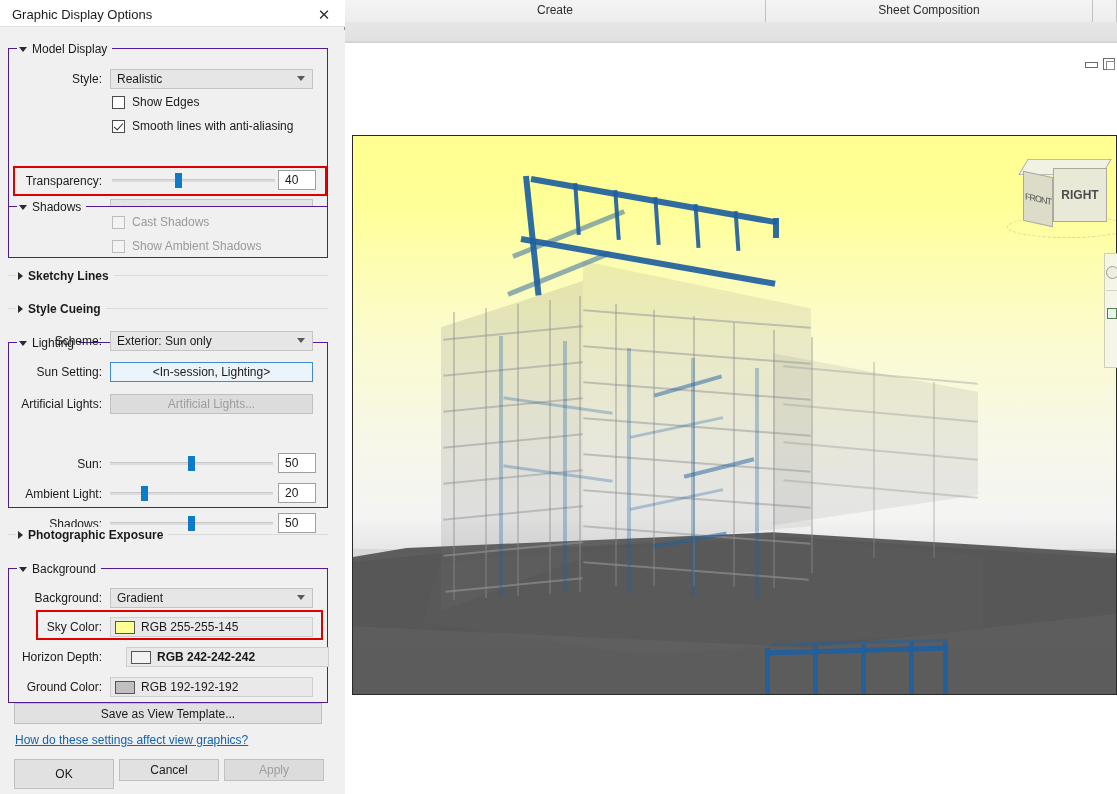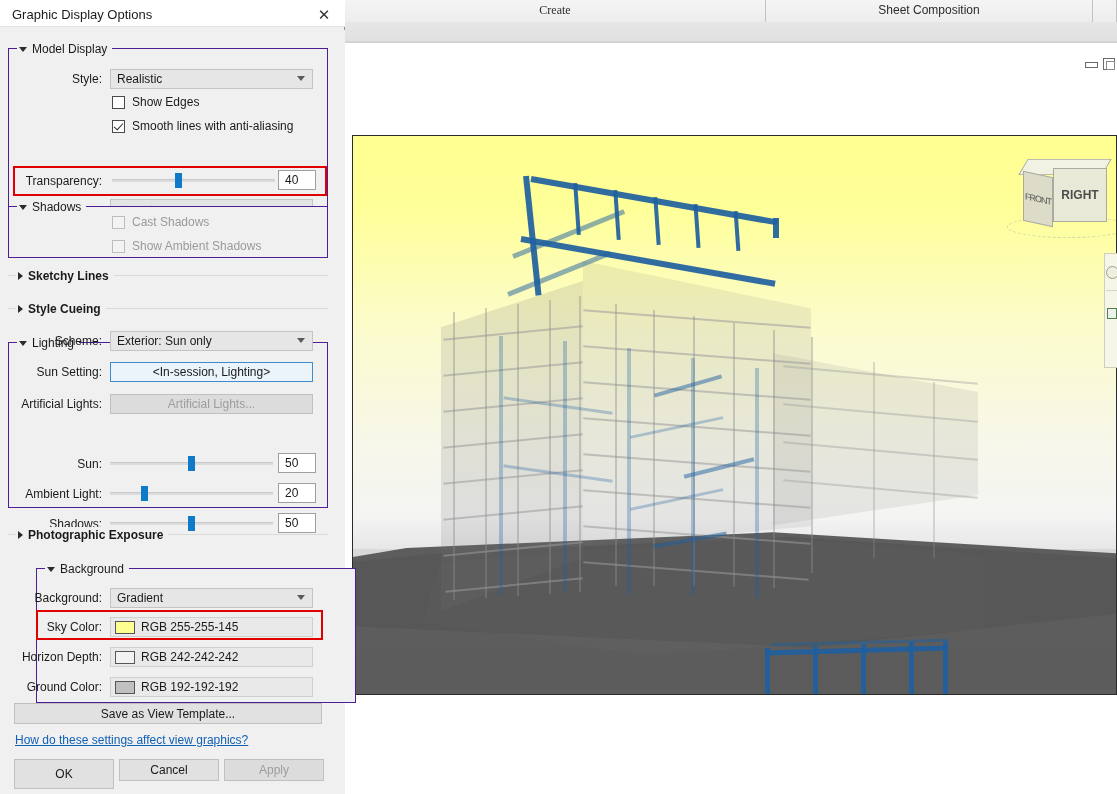--- a/index.html
+++ b/index.html
@@ -24,21 +24,21 @@
     background: linear-gradient(to bottom, #f2f2f2 0%, #eeeeee 50%, #e6e6e6 100%);
     border-bottom: 1px solid #c8c8c8;
     display: flex;
   }
   .ribbon-tab {
     height: 22px; line-height: 21px; text-align: center;
     font-size: 12px; color: #2c2c2c;
     border-right: 1px solid #c2c2c2;
     background: linear-gradient(to bottom, #f4f4f4 0%, #ededed 100%);
   }
-  .ribbon-tab.t1 { width: 421px; font-family: Liberation Serif, serif; }
+  .ribbon-tab.t1 { width: 421px; }
   .ribbon-tab.t2 { width: 327px; }
   .ribbon-tab.t3 { width: 24px; }
   .ribbon-strip {
     position: absolute; left: 0; top: 22px; width: 772px; height: 20px;
     background: linear-gradient(to bottom, #e6e6e6 0%, #e1e1e1 100%);
     border-bottom: 1px solid #9a9a9a;
   }
   .ribbon-strip::after {
     content: ""; position: absolute; left: 0; bottom: -2px; width: 772px; height: 2px;
     background: #d4d4d4;
@@ -563,41 +563,41 @@
       </div>
       <div class="numbox" style="left:278px; top:483px;">50</div>
 
       <div class="collapsed" style="top:504px;">
         <div class="group-hdr">
           <span class="tri-right"></span>
           <span>Photographic Exposure</span>
         </div>
       </div>
 
-      <div class="group" style="top:538px; height:135px;margin-left:28px;">
+      <div class="group" style="top:538px; height:135px;">
         <div class="group-hdr">
           <span class="tri-down"></span>
           <span>Background</span>
         </div>
       </div>
 
       <div class="lbl" style="left:12px; top:559px; width:90px;">Background:</div>
       <div class="combo" style="left:110px; top:558px; width:203px;">
         <span>Gradient</span>
         <span class="arrow"></span>
       </div>
 
       <div class="lbl" style="left:20px; top:588px; width:82px;">Sky Color:</div>
       <div class="colorrow" style="left:110px; top:587px;">
         <span class="swatch" style="background:#ffff91;"></span>
         <span class="crgb">RGB 255-255-145</span>
       </div>
 
       <div class="lbl" style="left:12px; top:618px; width:90px;">Horizon Depth:</div>
-      <div class="colorrow" style="left:110px; top:617px;">
+      <div class="colorrow" style="left:126px; top:617px;font-weight:bold;">
         <span class="swatch" style="background:#f2f2f2;"></span>
         <span class="crgb">RGB 242-242-242</span>
       </div>
 
       <div class="lbl" style="left:12px; top:648px; width:90px;">Ground Color:</div>
       <div class="colorrow" style="left:110px; top:647px;">
         <span class="swatch" style="background:#c0c0c0;"></span>
         <span class="crgb">RGB 192-192-192</span>
       </div>
 

